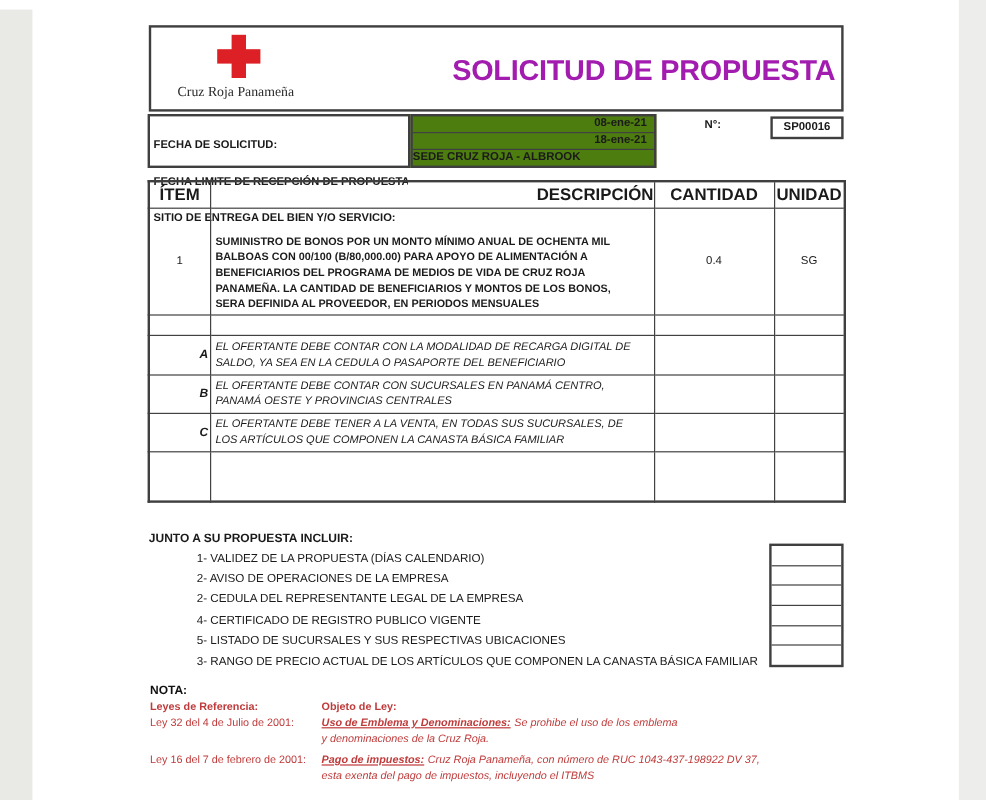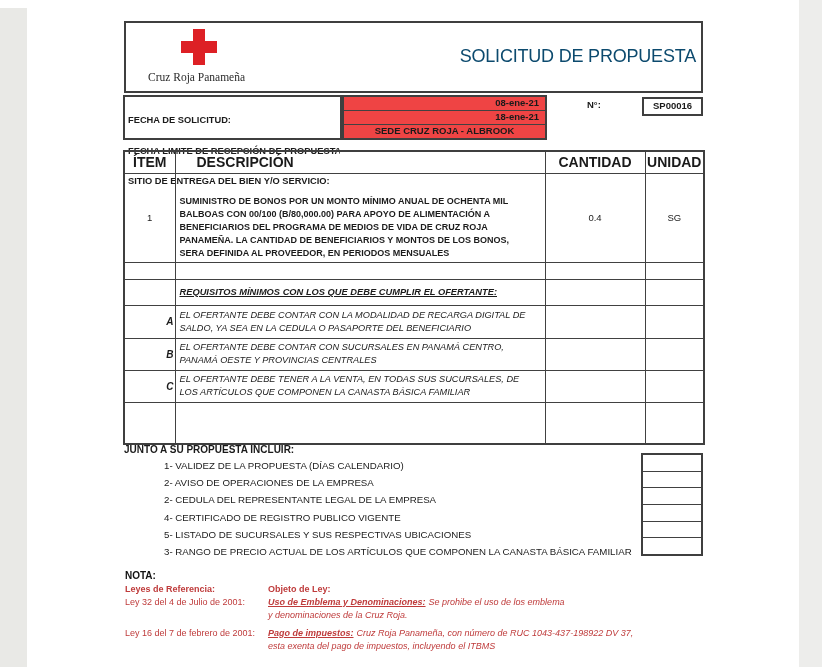--- a/index.html
+++ b/index.html
@@ -8,46 +8,46 @@
   .abs{position:absolute;}
   .strip-left{left:0;top:8px;width:27px;height:659px;background:#e9e9e6;}
   .strip-right{left:799px;top:0;width:23px;height:667px;background:#ededeb;}
 
   
   .header-box{left:124px;top:21px;width:579px;height:72px;border:2px solid #3f3f3f;box-sizing:border-box;background:#fff;}
   .cross{position:absolute;left:55px;top:6px;width:36px;height:36px;}
   .cross .cv{position:absolute;left:12px;top:0;width:12px;height:36px;background:#dd2025;}
   .cross .ch{position:absolute;left:0;top:12px;width:36px;height:12px;background:#dd2025;}
   .org{position:absolute;left:22px;top:48px;font-family:"Liberation Serif",serif;font-size:11.5px;color:#2a2a2a;white-space:nowrap;}
-  .title{position:absolute;right:5px;top:23px;font-size:18px;font-weight:normal;color:#0c4a6e;letter-spacing:-0.2px;white-space:nowrap;}
+  .title{position:absolute;right:5px;top:23px;font-size:24px;font-weight:bold;color:#a21caf;letter-spacing:-0.2px;white-space:nowrap;}
 
   
   .labels-box{left:123px;top:95px;width:219px;height:45px;border:2px solid #3f3f3f;box-sizing:border-box;background:#fff;}
   .flabel{height:13.6px;line-height:13.6px;font-weight:bold;font-size:9.3px;padding-left:3px;white-space:nowrap;overflow:hidden;margin-top:17px;}
-  .values-box{left:342px;top:95px;width:205px;height:45px;border:2px solid #3f3f3f;box-sizing:border-box;background:#ef4444;display:flex;flex-direction:column;}
+  .values-box{left:342px;top:95px;width:205px;height:45px;border:2px solid #3f3f3f;box-sizing:border-box;background:#4d7c0f;display:flex;flex-direction:column;}
   .fvalue{flex:1;line-height:12.8px;font-weight:bold;font-size:9.5px;white-space:nowrap;}
   .fvalue.sep{border-bottom:1.4px solid #414141;}
   .fvalue.right{text-align:right;padding-right:6px;}
-  .fvalue.center{text-align:center;}
+  .fvalue.center{text-align:left;}
   .num-label{left:587px;top:99px;font-weight:bold;font-size:9.5px;}
   .num-box{left:642px;top:97px;width:61px;height:19px;border:2px solid #3f3f3f;box-sizing:border-box;text-align:center;line-height:14px;font-weight:bold;font-size:9.5px;background:#fff;}
 
   
   table.main-table{position:absolute;left:123px;top:150px;border-collapse:collapse;table-layout:fixed;width:580px;border:2px solid #3f3f3f;}
   .main-table td,.main-table th{border:1.5px solid #414141;padding:0;vertical-align:middle;overflow:hidden;}
   .tr-head{height:22px;}
   .tr-item1{height:74px;}
   .tr-empty-s{height:17px;}
   .tr-req{height:26px;}
   .tr-a{height:33px;}
   .tr-b{height:32px;}
   .tr-c{height:32px;}
   .tr-empty-l{height:42px;}
   .main-table th{font-size:14px;text-align:center;}
-  .main-table th.h-desc{text-align:left;padding-left:21px;}
+  .main-table th.h-desc{text-align:right;padding-left:8px;}
   td.item{text-align:center;font-size:9.5px;}
   td.item.letter{text-align:right;font-style:italic;font-weight:bold;font-size:10px;padding-right:1px;}
   td.desc{padding:2px 8px 2px 4px;font-size:9px;line-height:1.45;color:#1b1b1b;text-align:left;}
   .tr-item1 td.desc{vertical-align:top;padding-top:21px;font-weight:bold;}
   td.desc.req{font-weight:bold;font-style:italic;text-decoration:underline;font-size:9.3px;}
   td.desc.cond{font-style:italic;font-size:9.2px;line-height:1.4;}
   td.qty,td.unit{text-align:center;font-size:9.5px;}
 
   
   .attach-heading{left:124px;top:444px;font-weight:bold;font-size:10px;white-space:nowrap;}
@@ -124,26 +124,20 @@
       <td class="desc">SUMINISTRO DE BONOS POR UN MONTO MÍNIMO ANUAL DE OCHENTA MIL BALBOAS CON 00/100 (B/80,000.00) PARA APOYO DE ALIMENTACIÓN A BENEFICIARIOS DEL PROGRAMA DE MEDIOS DE VIDA DE CRUZ ROJA PANAMEÑA. LA CANTIDAD DE BENEFICIARIOS Y MONTOS DE LOS BONOS, SERA DEFINIDA AL PROVEEDOR, EN PERIODOS MENSUALES</td>
       <td class="qty">0.4</td>
       <td class="unit">SG</td>
     </tr>
     <tr class="tr-empty-s">
       <td class="item"></td>
       <td class="desc"></td>
       <td class="qty"></td>
       <td class="unit"></td>
     </tr>
-    <tr class="tr-req">
-      <td class="item"></td>
-      <td class="desc req">REQUISITOS MÍNIMOS CON LOS QUE DEBE CUMPLIR EL OFERTANTE:</td>
-      <td class="qty"></td>
-      <td class="unit"></td>
-    </tr>
     <tr class="tr-a">
       <td class="item letter">A</td>
       <td class="desc cond">EL OFERTANTE DEBE CONTAR CON LA MODALIDAD DE RECARGA DIGITAL DE SALDO, YA SEA EN LA CEDULA O PASAPORTE DEL BENEFICIARIO</td>
       <td class="qty"></td>
       <td class="unit"></td>
     </tr>
     <tr class="tr-b">
       <td class="item letter">B</td>
       <td class="desc cond">EL OFERTANTE DEBE CONTAR CON SUCURSALES EN PANAMÁ CENTRO, PANAMÁ OESTE Y PROVINCIAS CENTRALES</td>
       <td class="qty"></td>

